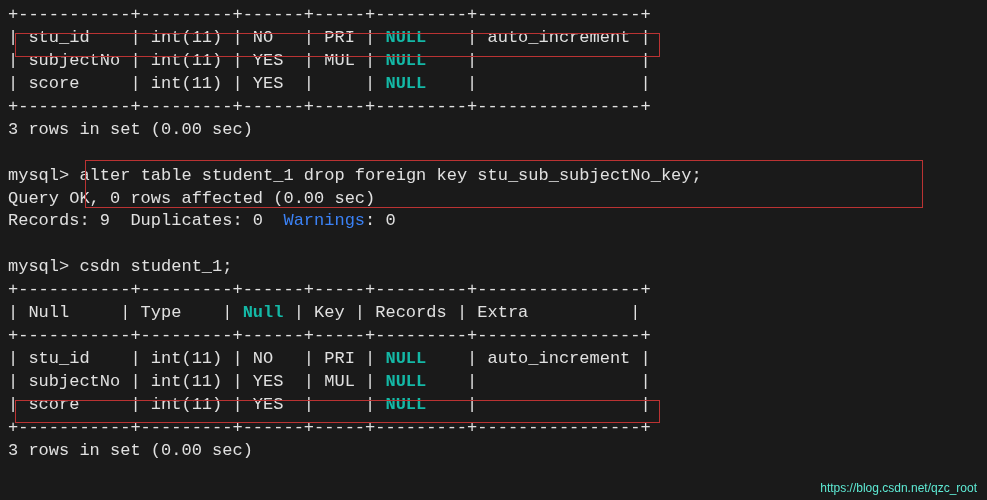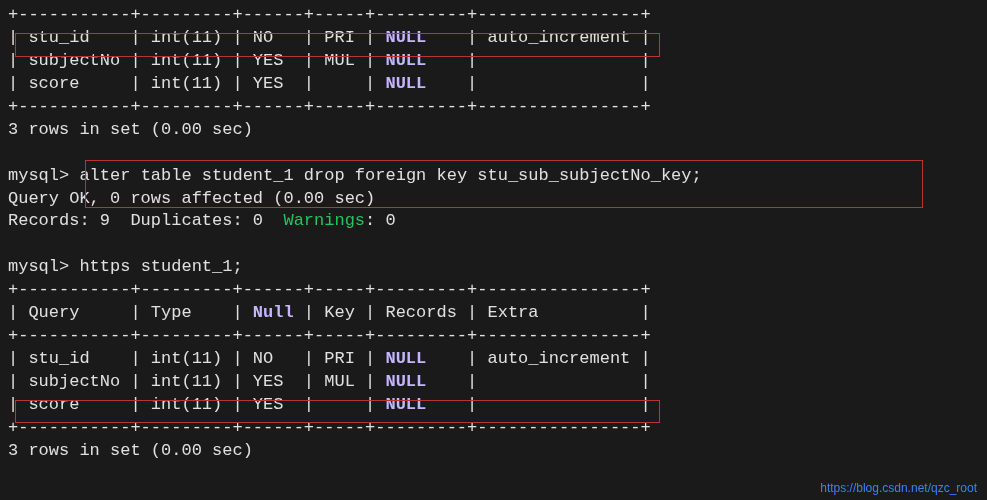--- a/index.html
+++ b/index.html
@@ -9,58 +9,58 @@
       font-family: 'Courier New', Consolas, monospace;
       font-size: 17px;
       line-height: 1.35;
       padding: 4px 8px;
       width: 987px;
       height: 500px;
       overflow: hidden;
       position: relative;
     }
     .line { white-space: pre; }
-    .magenta { color: #c4b5fd; font-weight: bold; }
-    .yellow { color: #22c55e; }
+    .magenta { color: #14b8a6; font-weight: bold; }
+    .yellow { color: #3b82f6; }
     .red-box {
       border: 1px solid #bb3333;
       position: absolute;
       pointer-events: none;
     }
     .box1 { left: 85px; top: 160px; width: 838px; height: 48px; }
     .box2 { left: 15px; top: 33px; width: 645px; height: 24px; }
     .box3 { left: 15px; top: 400px; width: 645px; height: 23px; }
     .watermark {
       position: absolute;
       right: 10px;
       bottom: 4px;
       font-size: 12px;
-      color: #3b82f6;
+      color: #5eead4;
       font-family: Arial, sans-serif;
     }
   </style>
 </head>
 <body>
 
 <div class="line">+-----------+---------+------+-----+---------+----------------+</div>
 <div id="t1rows">
     <div class="line">| stu_id    | int(11) | NO   | PRI | <span class="magenta">NULL</span>    | auto_increment |</div>
     <div class="line">| subjectNo | int(11) | YES  | MUL | <span class="magenta">NULL</span>    |                |</div>
     <div class="line">| score     | int(11) | YES  |     | <span class="magenta">NULL</span>    |                |</div>
   </div>
 <div class="line">+-----------+---------+------+-----+---------+----------------+</div>
 <div class="line">3 rows in set (0.00 sec)</div>
 <div class="line"> </div>
 <div class="line"><span>mysql&gt; </span><span>alter table student_1 drop foreign key stu_sub_subjectNo_key;</span></div>
 <div class="line">Query OK, 0 rows affected (0.00 sec)</div>
 <div class="line"><span>Records: 9  Duplicates: 0  </span><span class="yellow">Warnings</span><span>: 0</span></div>
 <div class="line"> </div>
-<div class="line"><span>mysql&gt; </span><span>https student_1;</span></div>
+<div class="line"><span>mysql&gt; </span><span>csdn student_1;</span></div>
 <div class="line">+-----------+---------+------+-----+---------+----------------+</div>
-<div class="line"><span>| Query     | Type    | </span><span class="magenta">Null</span><span> | Key | Records | Extra          |</span></div>
+<div class="line"><span>| Null     | Type    | </span><span class="magenta">Null</span><span> | Key | Records | Extra          |</span></div>
 <div class="line">+-----------+---------+------+-----+---------+----------------+</div>
 <div id="t2rows">
     <div class="line">| stu_id    | int(11) | NO   | PRI | <span class="magenta">NULL</span>    | auto_increment |</div>
     <div class="line">| subjectNo | int(11) | YES  | MUL | <span class="magenta">NULL</span>    |                |</div>
     <div class="line">| score     | int(11) | YES  |     | <span class="magenta">NULL</span>    |                |</div>
   </div>
 <div class="line">+-----------+---------+------+-----+---------+----------------+</div>
 <div class="line">3 rows in set (0.00 sec)</div>
 
 <div class="red-box box1"></div>

